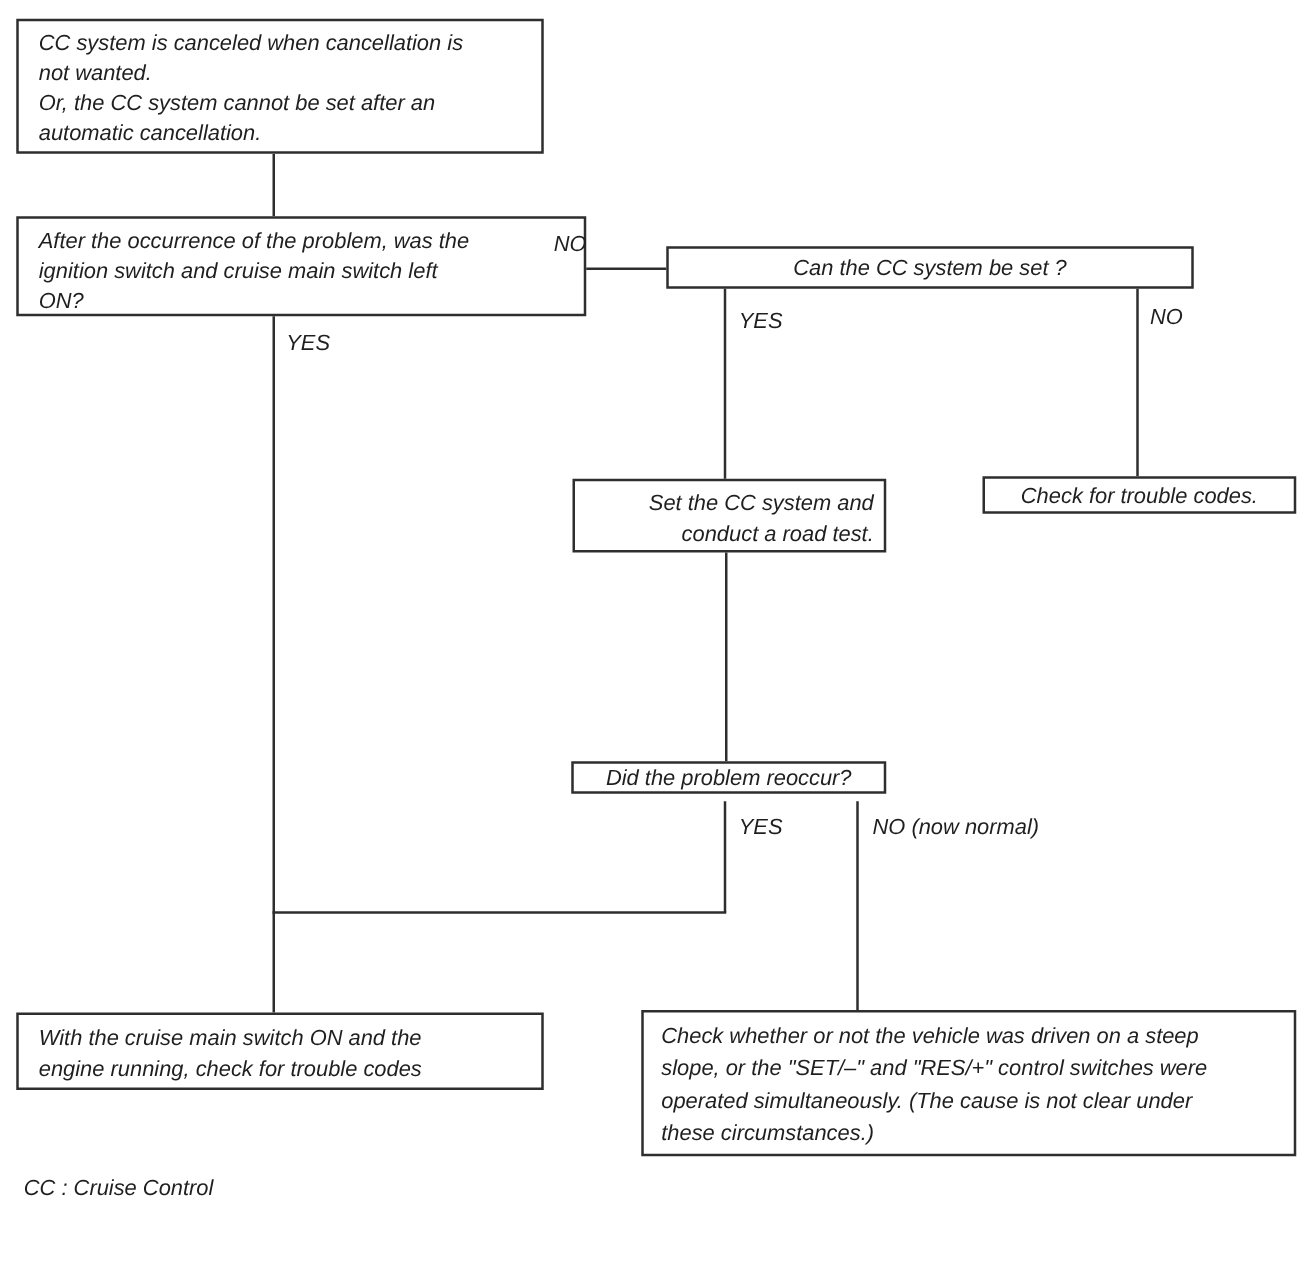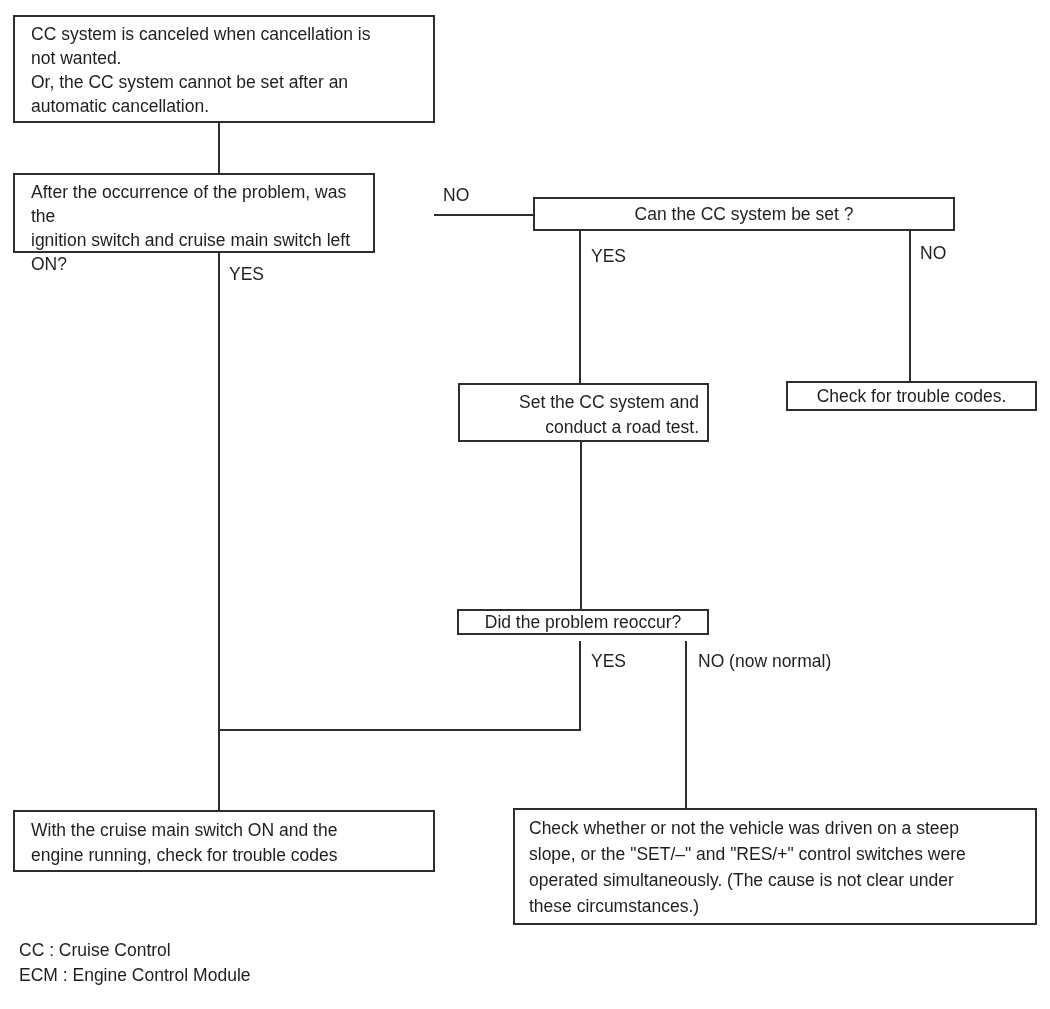--- a/index.html
+++ b/index.html
@@ -8,20 +8,21 @@
     background: #ffffff;
   }
   #canvas {
     position: relative;
     width: 1050px;
     height: 1009px;
     background: #ffffff;
     font-family: "Liberation Sans", "DejaVu Sans", sans-serif;
     color: #1f1f1f;
     overflow: hidden;
+    font-style: italic;
   }
   .node {
     position: absolute;
     box-sizing: border-box;
     border: 2px solid #2e2e2e;
     background: #ffffff;
     font-size: 17.5px;
     line-height: 24px;
     white-space: pre-line;
   }
@@ -55,21 +56,21 @@
   }
   .legend {
     position: absolute;
     left: 19px;
     top: 938px;
     font-size: 17.5px;
     line-height: 25px;
   }
   
   #node-symptom            { left: 13px;  top: 15px;  width: 422px; height: 108px; }
-  #node-q-switch-left-on   { left: 13px;  top: 173px; width: 362px; height: 80px;  }
+  #node-q-switch-left-on   { left: 13px;  top: 173px; width: 456px; height: 80px;  }
   #node-q-can-set          { left: 533px; top: 197px; width: 422px; height: 34px;  }
   #node-set-road-test      { left: 458px; top: 383px; width: 251px; height: 59px; line-height: 25px; text-align: right; }
   #node-check-trouble-codes{ left: 786px; top: 381px; width: 251px; height: 30px;  }
   #node-q-reoccur          { left: 457px; top: 609px; width: 252px; height: 26px;  }
   #node-check-codes-engine { left: 13px;  top: 810px; width: 422px; height: 62px; line-height: 25px; padding-top: 6px; }
   #node-check-slope        { left: 513px; top: 808px; width: 524px; height: 117px; line-height: 26px; padding-left: 14px; }
   
   #label-no-switch  { left: 443px; top: 185px; }
   #label-yes-switch { left: 229px; top: 264px; }
   #label-yes-canset { left: 591px; top: 246px; }
@@ -127,16 +128,15 @@
   <div class="flow-label" id="label-yes-canset">YES</div>
 
   <div class="flow-label" id="label-no-canset">NO</div>
 
   <div class="flow-label" id="label-yes-reoccur">YES</div>
 
   <div class="flow-label" id="label-no-reoccur">NO (now normal)</div>
 
   <div class="legend">
     <div>CC : Cruise Control</div>
-    <div>ECM : Engine Control Module</div>
   </div>
 
 </div>
 
 </body></html>

